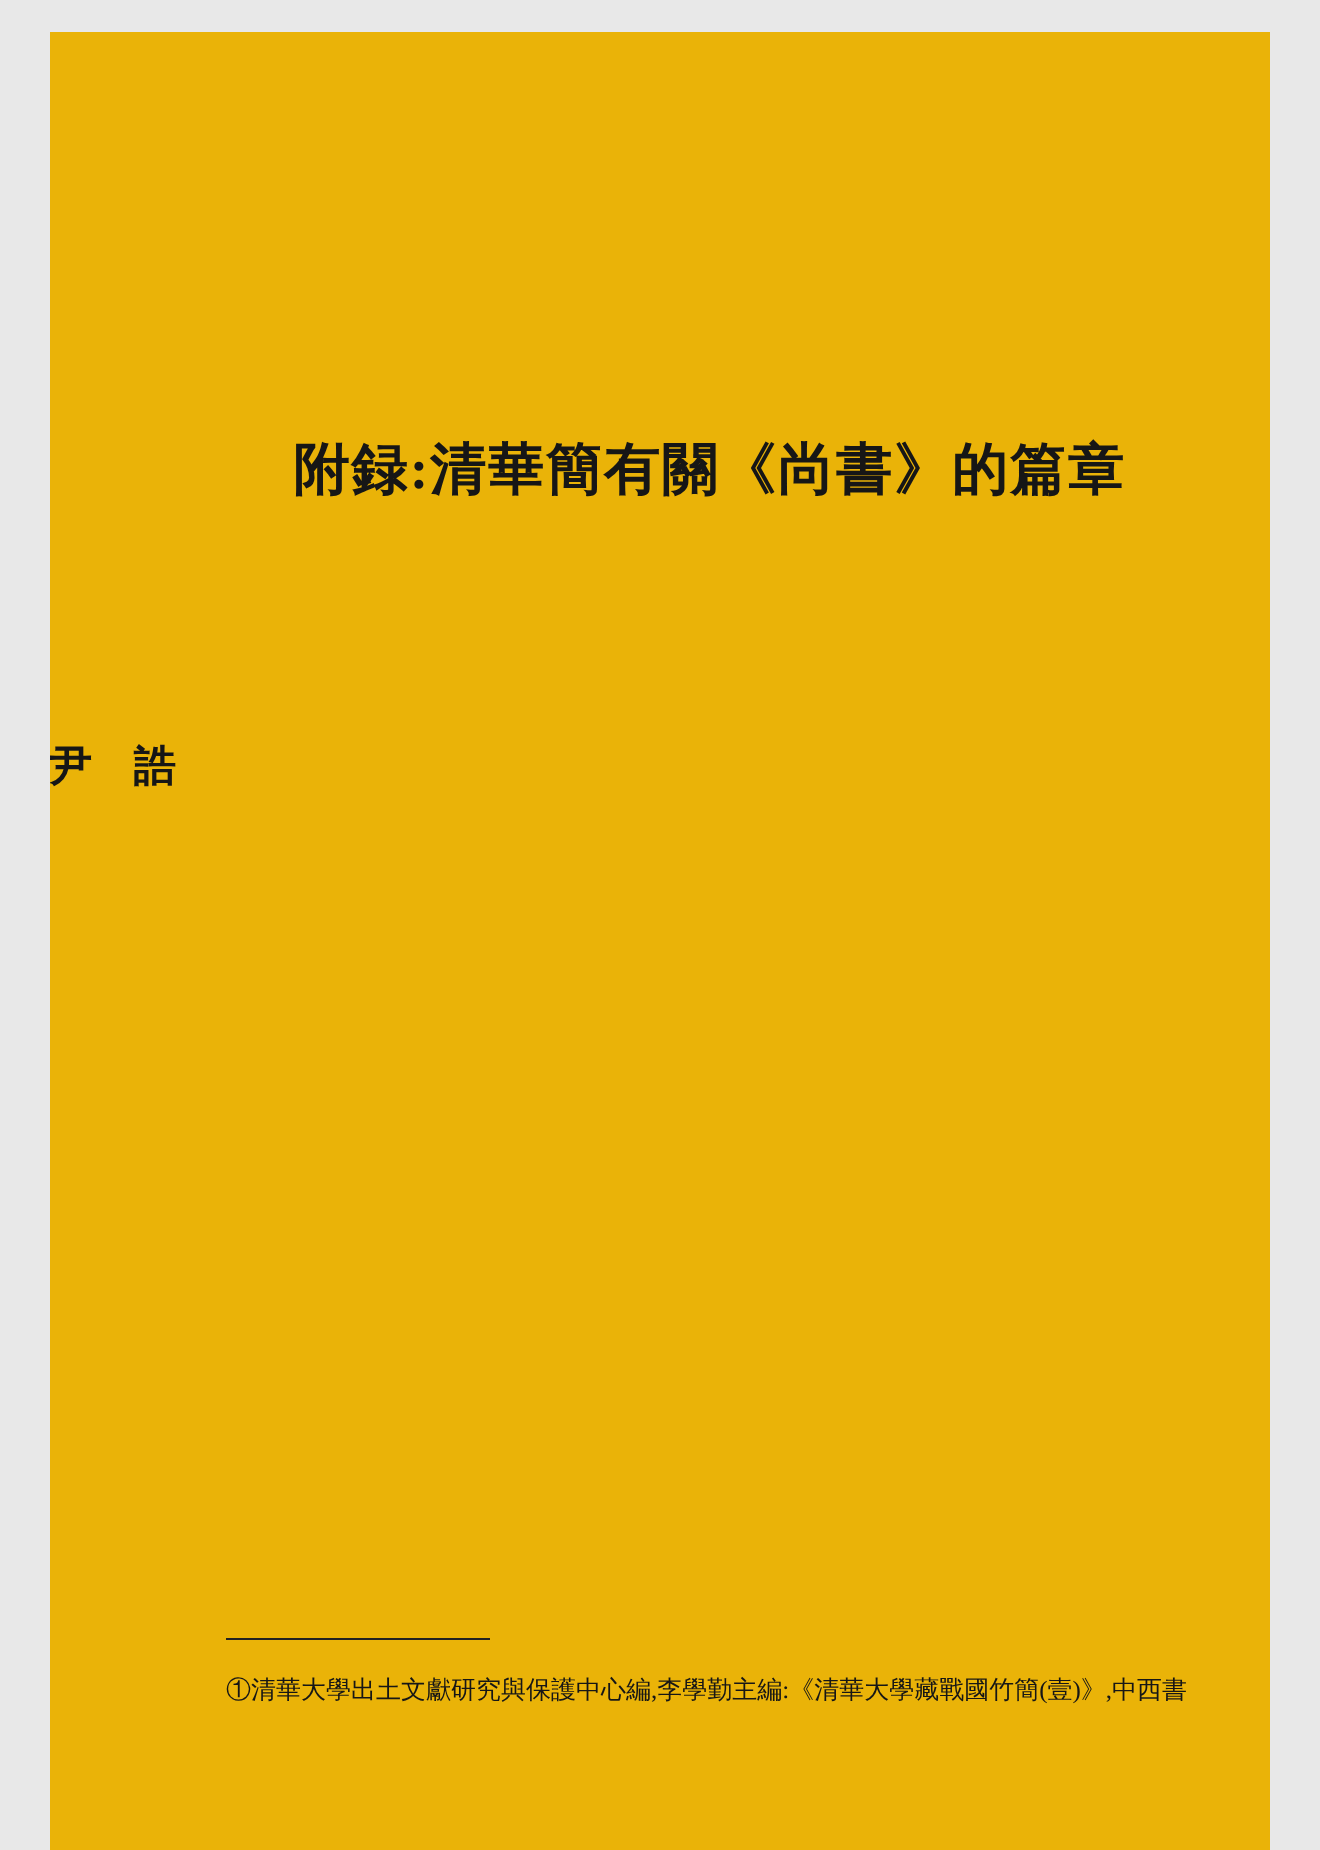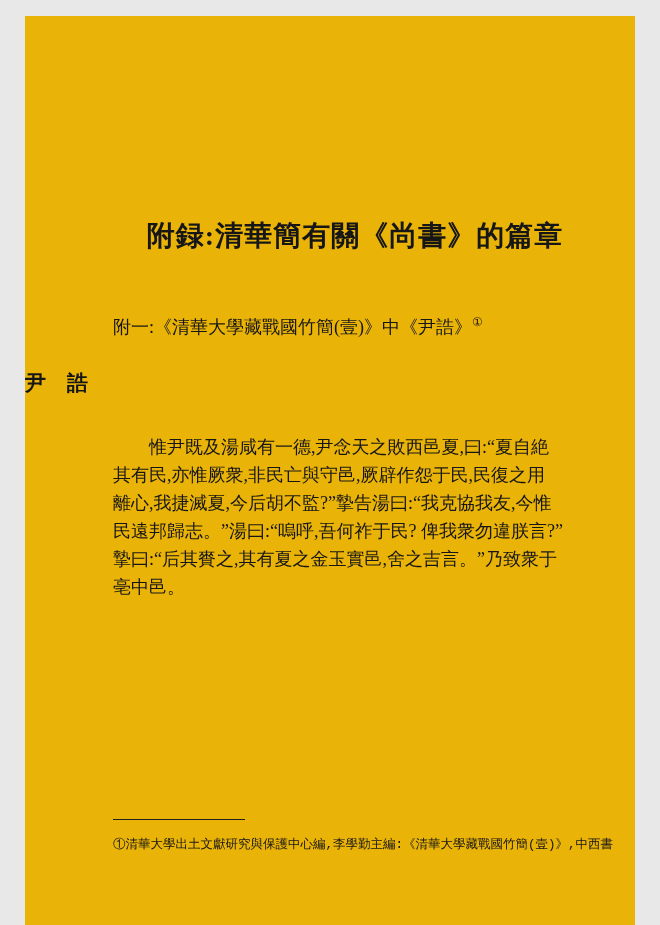--- a/index.html
+++ b/index.html
@@ -69,44 +69,33 @@
     border-top: 1px solid #222222;
   }
   .footnote {
     position: absolute;
     top: 817px;
     left: 88px;
     width: 496px;
     font-size: 12.5px;
     line-height: 25px;
   }
-  .footnote .text-line { white-space: nowrap; font-family: Liberation Mono, monospace; }
+  .footnote .text-line { white-space: nowrap; }
   .footnote .text-line:not(:first-child) { padding-left: 13px; }
 </style>
 </head>
 <body>
 
 <div class="page">
 
   <h1 class="title">附録:清華簡有關《尚書》的篇章</h1>
 
-  <div class="subtitle">
-    <span>附一:《清華大學藏戰國竹簡(壹)》中《尹誥》</span><sup>①</sup>
-  </div>
 
   <h2 class="section-heading">尹　誥</h2>
 
-  <div class="body-text">
-      <div class="text-line">惟尹既及湯咸有一德,尹念天之敗西邑夏,曰:“夏自絶</div>
-      <div class="text-line">其有民,亦惟厥衆,非民亡與守邑,厥辟作怨于民,民復之用</div>
-      <div class="text-line">離心,我捷滅夏,今后胡不監?”摯告湯曰:“我克協我友,今惟</div>
-      <div class="text-line">民遠邦歸志。”湯曰:“嗚呼,吾何祚于民? 俾我衆勿違朕言?”</div>
-      <div class="text-line">摯曰:“后其賚之,其有夏之金玉實邑,舍之吉言。”乃致衆于</div>
-      <div class="text-line">亳中邑。</div>
-    </div>
 
   <div class="footnote-rule"></div>
 
   <div class="footnote">
       <div class="text-line">①清華大學出土文獻研究與保護中心編,李學勤主編:《清華大學藏戰國竹簡(壹)》,中西書</div>
     </div>
 
 </div>
 
 </body></html>

